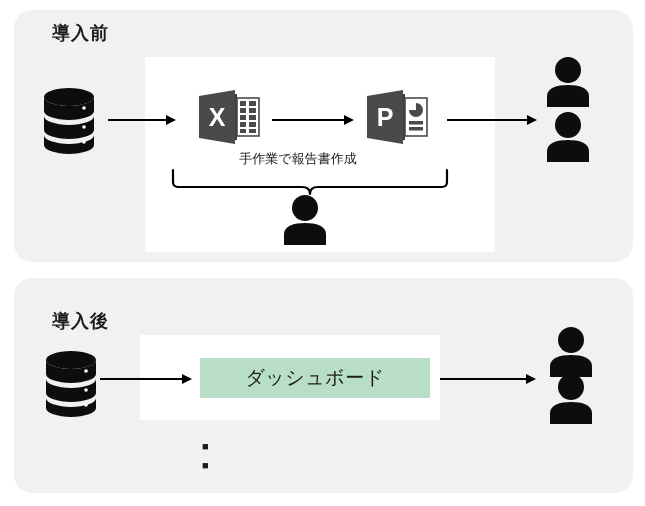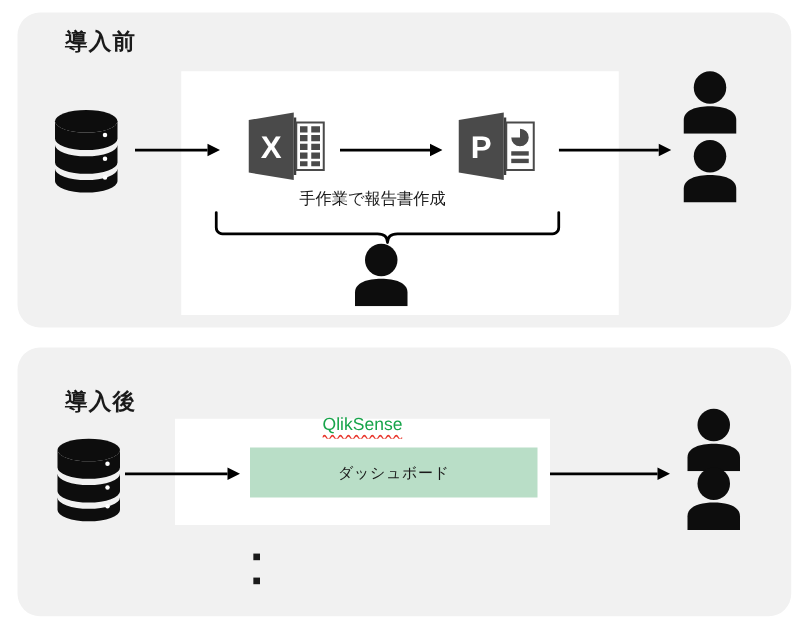--- a/index.html
+++ b/index.html
@@ -87,21 +87,21 @@
     position:absolute;left:0;bottom:-1px;width:100%;height:4px;
   }
 
   
   #dashboard-box{
     position:absolute;left:200px;top:358px;width:230px;height:40px;
     background:#b9dec7;
     display:flex;align-items:center;justify-content:center;
   }
   #dashboard-box span{
-    font-size:12px;color:#1a1a1a;letter-spacing:.5px;white-space:nowrap;
+    font-size:19px;color:#1a1a1a;letter-spacing:.5px;white-space:nowrap;
   }
 
   
   #bullet-list{position:absolute;left:202px;top:437px;width:320px;}
   .bullet-item{
     font-size:13.5px;color:#1a1a1a;line-height:19px;white-space:nowrap;
     display:flex;align-items:flex-start;
   }
   .bullet-mark{font-size:11px;line-height:19px;margin-right:2px;}
 </style>
@@ -240,28 +240,20 @@
     </svg>
   </div>
 
   <div class="arrow" id="arrow-4">
     <svg viewBox="0 0 92 14" width="92" height="14" preserveAspectRatio="none">
       <line x1="0" y1="7" x2="82" y2="7" stroke="#000" stroke-width="2.2"></line>
       <polygon points="82,2 92,7 82,12" fill="#000"></polygon>
     </svg>
   </div>
 
-  <div id="qlik-label">
-    <span class="squiggle">
-      <span>QlikSense</span>
-      <svg viewBox="0 0 100 4" preserveAspectRatio="none">
-        <path d="M0 3 Q2.5 0 5 3 T10 3 T15 3 T20 3 T25 3 T30 3 T35 3 T40 3 T45 3 T50 3 T55 3 T60 3 T65 3 T70 3 T75 3 T80 3 T85 3 T90 3 T95 3 T100 3" fill="none" stroke="#e8352b" stroke-width="1.3"></path>
-      </svg>
-    </span>
-  </div>
 
   <div id="dashboard-box">
     <span>ダッシュボード</span>
   </div>
 
   <div class="arrow" id="arrow-5">
     <svg viewBox="0 0 96 14" width="96" height="14" preserveAspectRatio="none">
       <line x1="0" y1="7" x2="86" y2="7" stroke="#000" stroke-width="2.2"></line>
       <polygon points="86,2 96,7 86,12" fill="#000"></polygon>
     </svg>

